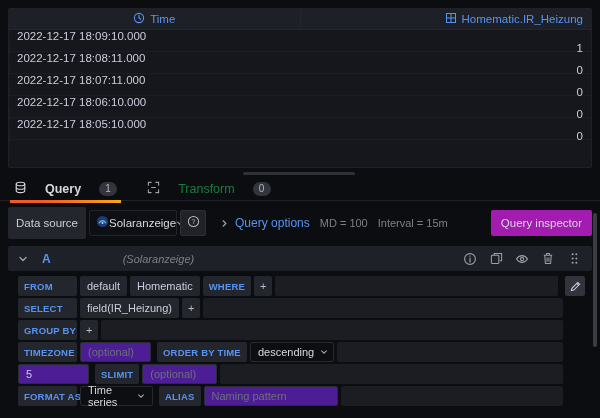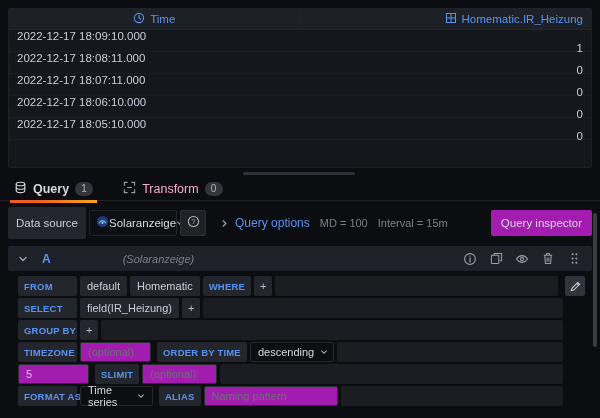--- a/index.html
+++ b/index.html
@@ -24,23 +24,23 @@
   .td.right { justify-content:flex-end; border-left:1px solid #1c1e24; }
   .icon-svg { display:inline-block; flex:0 0 auto; }
 
   
   .pane-handle { position:absolute; left:243px; top:172px; width:112px; height:3px;
                  border-radius:2px; background:#2e3138; }
 
   
   .tabbar { position:absolute; left:0; top:177px; width:600px; height:24px;
             border-bottom:1px solid #1f2126; display:flex; align-items:center; }
-  .tab { position:relative; height:24px; display:flex; align-items:center; gap:6px;
+  .tab { position:relative; height:24px; display:flex; align-items:center; gap:18px;
          padding:0 4px; margin-left:10px; font-size:12.5px; cursor:pointer; }
-  .tab .tab-label { color:#f9a8d4; }
+  .tab .tab-label { color:#15803d; }
   .tab.active .tab-label { color:#d8d9da; font-weight:700; }
   .tab.active::after { content:""; position:absolute; left:0; right:0; bottom:-2px; height:3px;
          background:linear-gradient(90deg,#f05a28 30%,#fbca0a 130%); }
   .tab:nth-child(2){ margin-left:22px; }
   .badge { min-width:18px; height:14px; padding:0 5px; border-radius:8px;
            background:#32353c; color:#b3b9c0; font-size:10px; font-weight:500;
            display:flex; align-items:center; justify-content:center; }
 
   
   .toolbar { position:absolute; left:8px; top:210px; width:584px; height:26px;
@@ -75,21 +75,21 @@
   .kw { width:59px; flex:0 0 auto; display:flex; align-items:center; padding:0 6px;
         background:#24262d; border-radius:2px; color:#5794f2; font-size:9.5px; font-weight:700;
         letter-spacing:.2px; white-space:nowrap; }
   .kw.auto { width:auto; }
   .segval { display:flex; align-items:center; padding:0 7px; background:#24262d; border-radius:2px;
             color:#ccccdc; font-size:11px; font-weight:500; cursor:pointer; white-space:nowrap; }
   .seg-plus { display:flex; align-items:center; padding:0 6px; background:#24262d; border-radius:2px;
               color:#b8bec5; font-size:11px; cursor:pointer; }
   .filler { flex:1; background:#1b1d23; border-radius:2px; }
   .erow.trail { margin-right:22px; }
-  .einput { height:20px; background:#a21caf; border:1px solid #2a2d34; border-radius:2px;
+  .einput { height:20px; background:#4c1d95; border:1px solid #2a2d34; border-radius:2px;
             color:#ccccdc; font-size:11px; padding:0 7px; font-family:inherit; }
   .einput::placeholder { color:#6c7078; opacity:1; }
   .dd { display:flex; align-items:center; justify-content:space-between; gap:6px; padding:0 7px;
         background:#0d0e12; border:1px solid #26282e; border-radius:2px; color:#d8d9da;
         font-size:11px; font-weight:500; cursor:pointer; }
   .w-71{width:71px;flex:0 0 auto;} .w-75{width:75px;flex:0 0 auto;}
   .w-84{width:84px;flex:0 0 auto;} .w-73{width:73px;flex:0 0 auto;} .w-134{width:134px;flex:0 0 auto;}
   .pencil-btn { width:20px; height:20px; margin-left:4px; flex:0 0 auto; background:#31343b;
                 border:none; border-radius:2px; display:flex; align-items:center; justify-content:center;
                 cursor:pointer; color:#ccccdc; }

